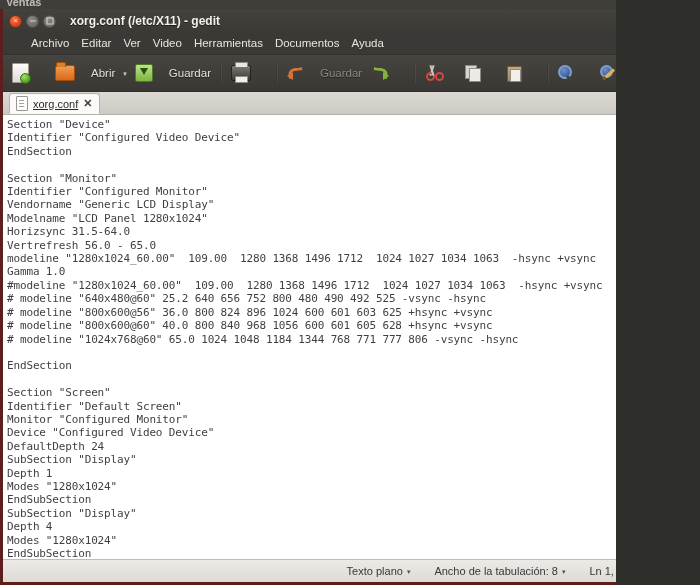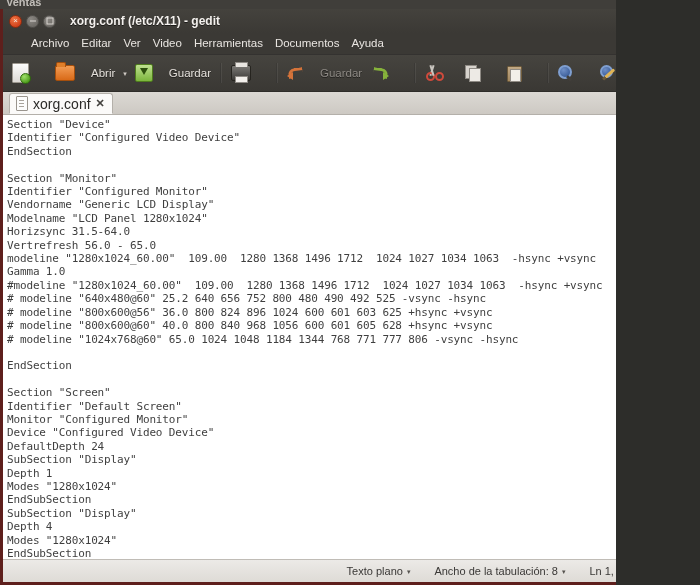--- a/index.html
+++ b/index.html
@@ -404,23 +404,24 @@
     gap: 5px;
     height: 21px;
     padding: 0 7px 0 6px;
     background: #fbfaf9;
     border: 1px solid #b4b0aa;
     border-bottom: 1px solid #fbfaf9;
     border-radius: 3px 3px 0 0;
     box-sizing: border-box;
   }
   .tab .tabname {
-    font-size: 14px;
+    font-size: 11px;
     color: #2b2a28;
     white-space: nowrap;
+    text-decoration: underline;
   }
   .tab-close {
     font-size: 11px;
     color: #44423f;
     line-height: 1;
     font-weight: bold;
   }
   .ic-textfile {
     width: 10px; height: 13px;
     background: #fcfcfc;

